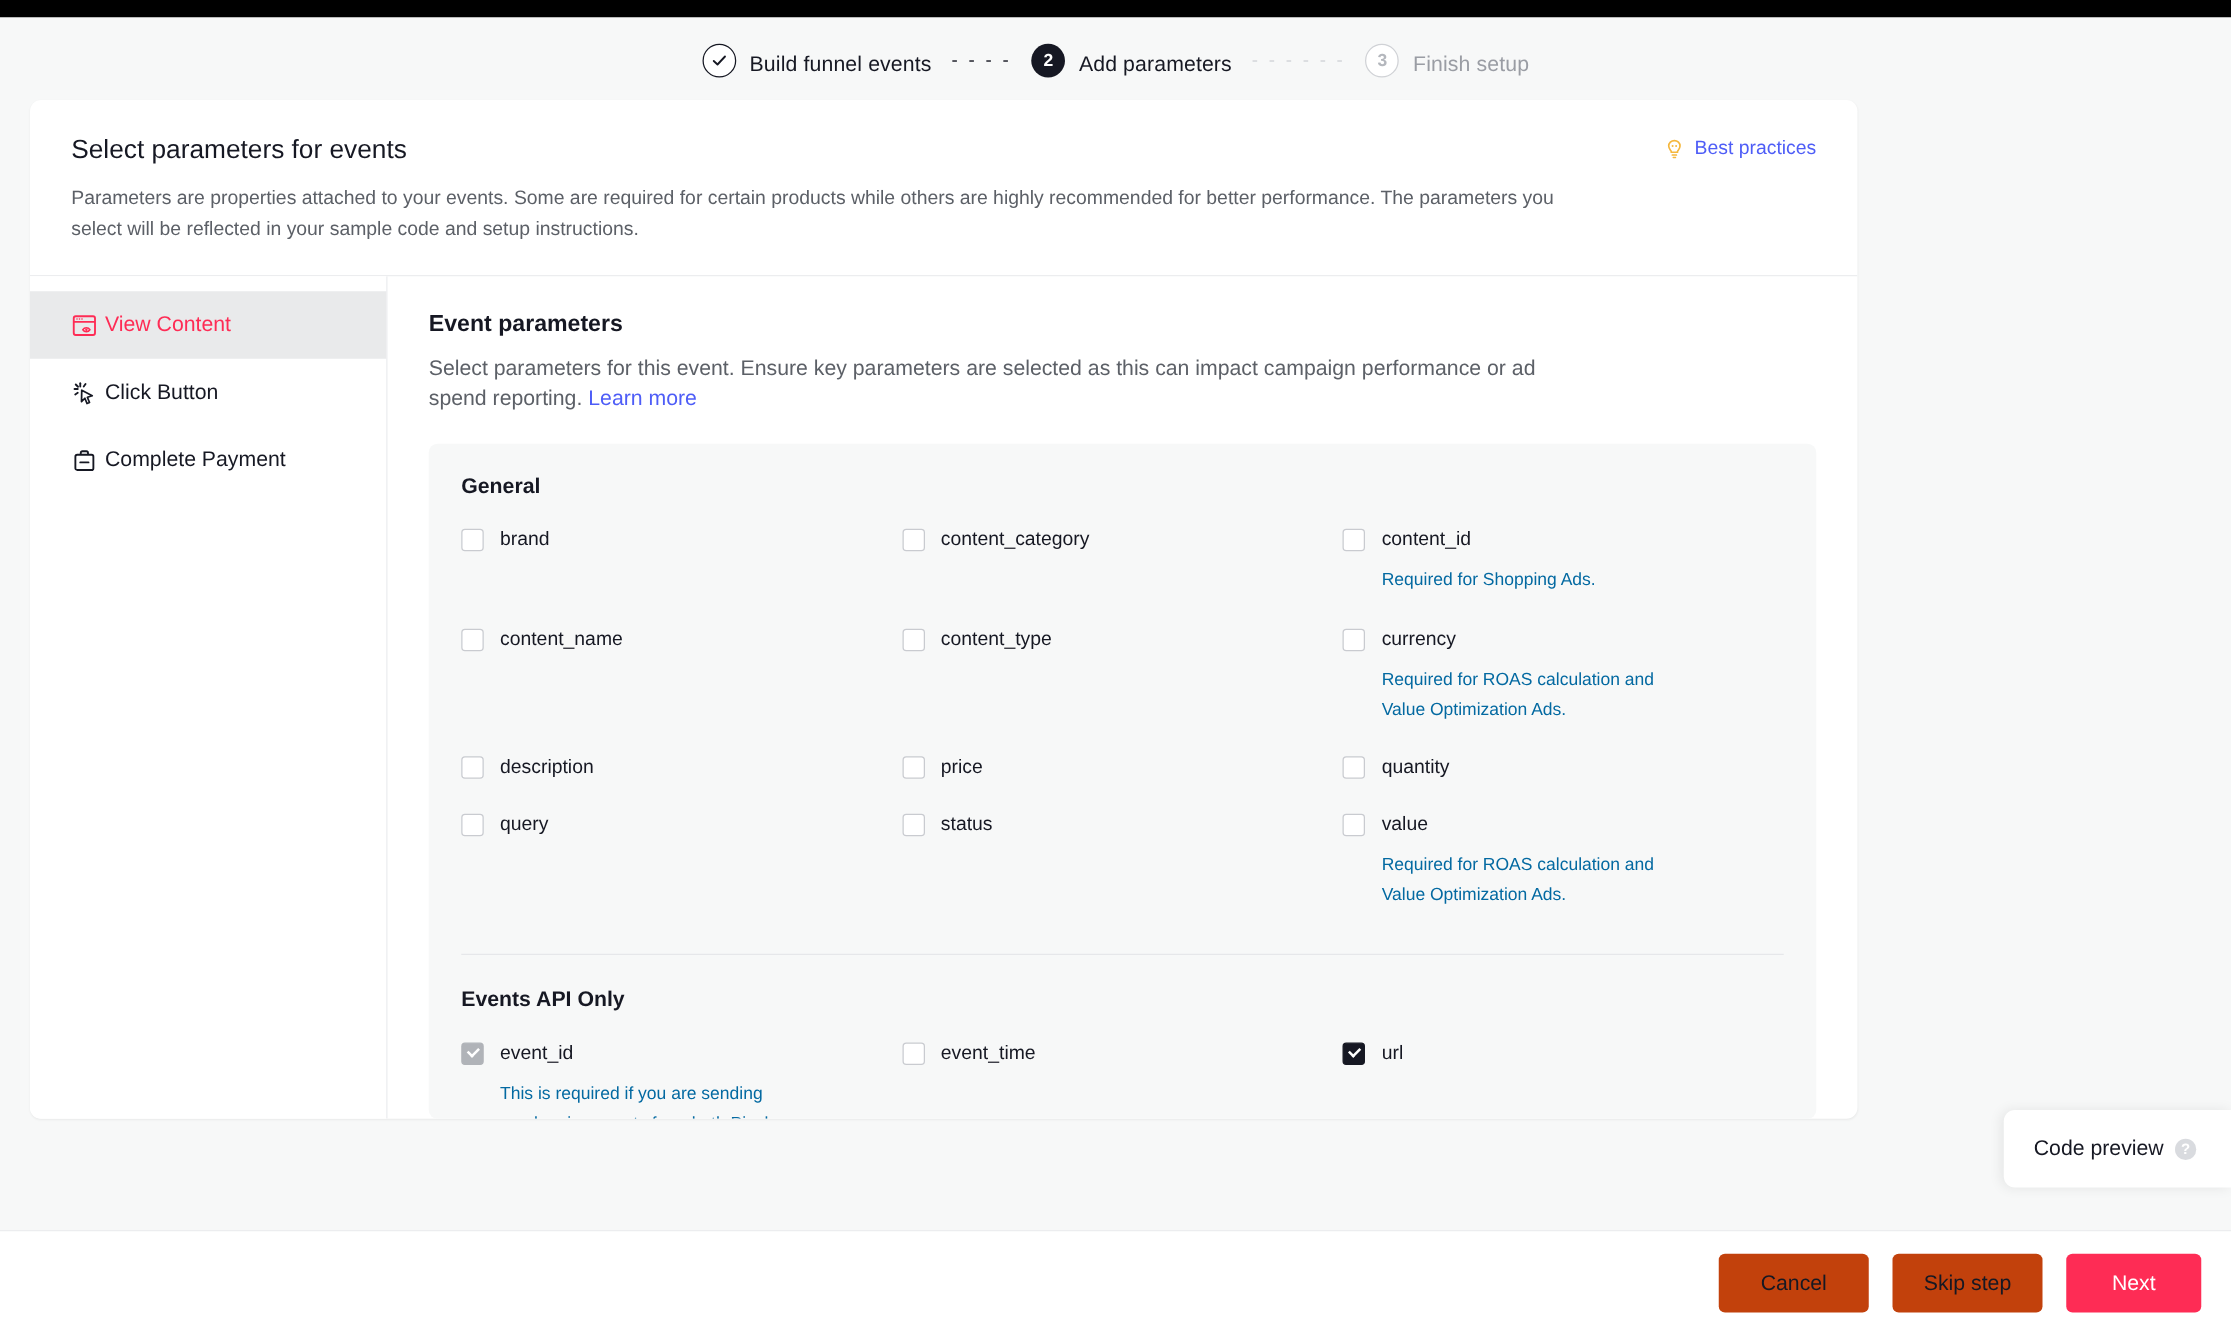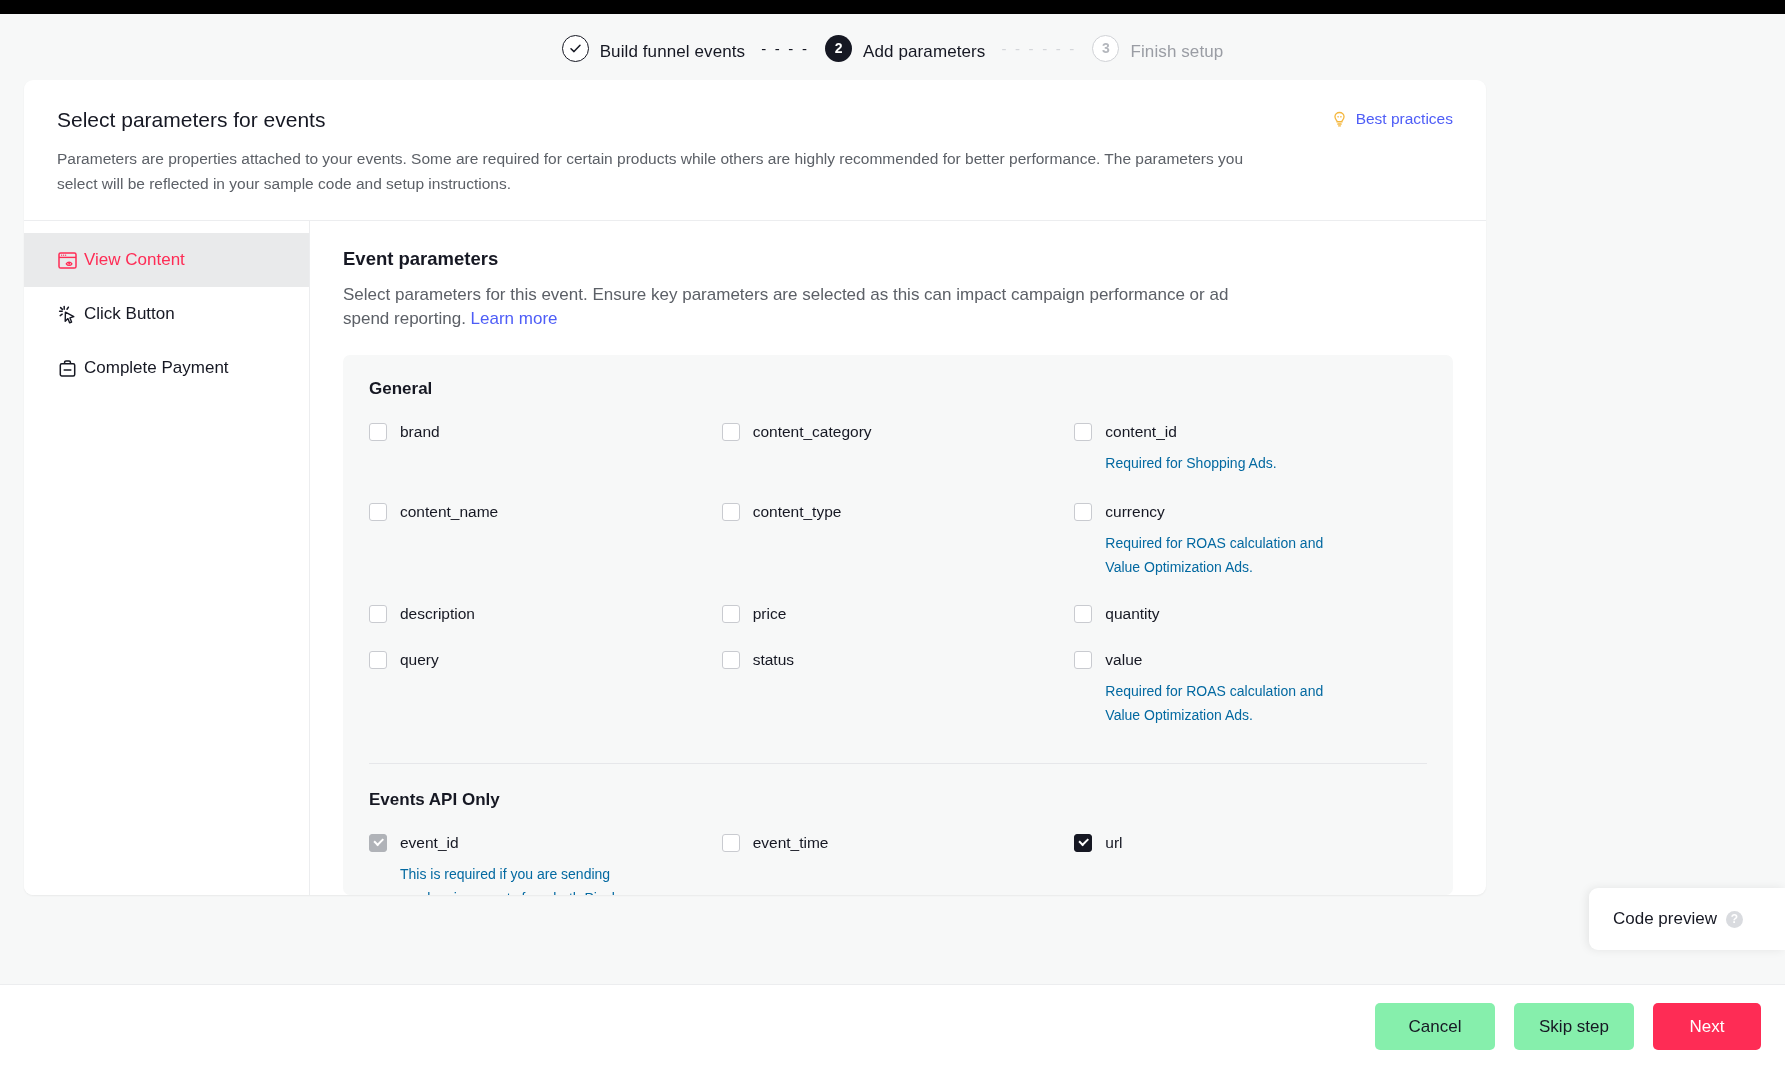--- a/index.html
+++ b/index.html
@@ -119,21 +119,21 @@
     font-size: 14px; line-height: 24px; color: #0369a1;
     margin: 8px 0 0 31px; max-width: 250px;
   }
   .row-gap-a { height: 24px; }
   .row-gap-b { height: 22px; }
   .sep { height: 1px; background: #e6e7ea; margin: 34px 0 26px 0; }
 
   
   .code-preview {
     position: absolute; right: 0; bottom: 118px;
-    width: 196px; height: 62px;
+    width: 182px; height: 62px;
     background: #fff;
     border-radius: 9px 0 0 9px;
     box-shadow: -2px 0 10px rgba(0,0,0,.08);
     display: flex; align-items: center; gap: 9px;
     padding-left: 24px;
   }
   .code-preview-label { font-size: 17px; color: #161823; }
   .qmark {
     width: 17px; height: 17px; border-radius: 50%;
     background: #d9dbdf; color: #fff;
@@ -150,21 +150,21 @@
     display: flex; align-items: center; justify-content: flex-end;
     gap: 19px; padding-right: 24px;
   }
   .btn {
     height: 47px; min-width: 120px;
     border: none; border-radius: 5px;
     font-size: 17px; cursor: pointer;
     font-family: "Liberation Sans", sans-serif;
     padding: 0 24px;
   }
-  .btn-grey { background: #86efac; color: #161823; }
+  .btn-grey { background: #c2410c; color: #161823; }
   .btn-primary { background: #fe2c55; color: #fff; min-width: 108px; }
 </style>
 </head>
 <body>
 
 <div class="topbar"></div>
 
 <div class="stepper">
   <div class="step">
     <div class="step-circle circle-done">

